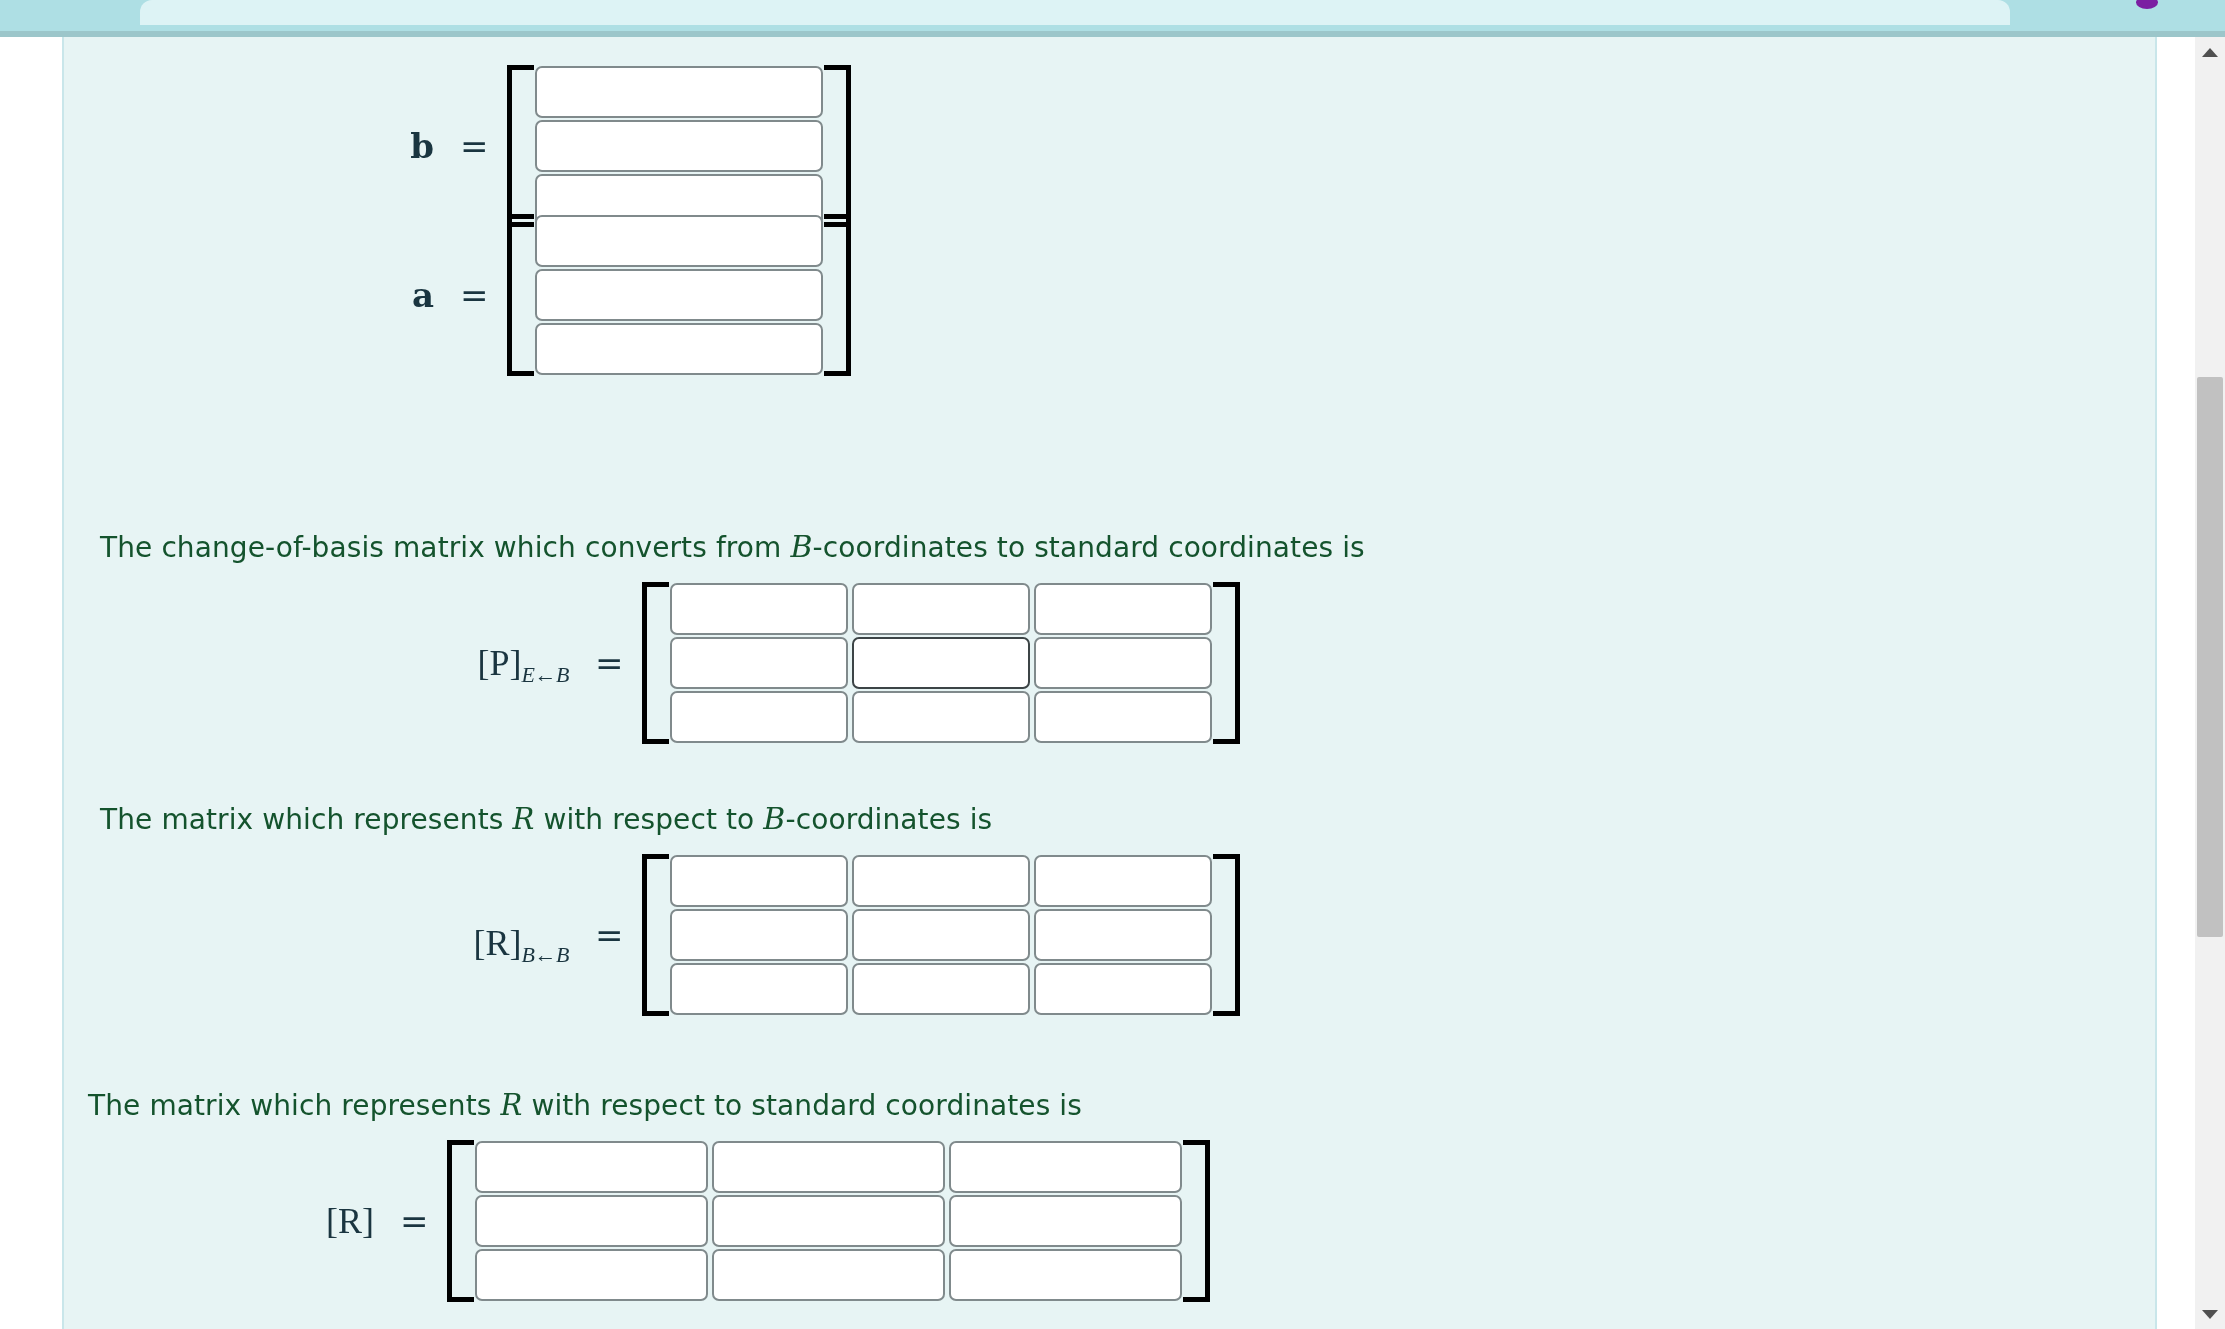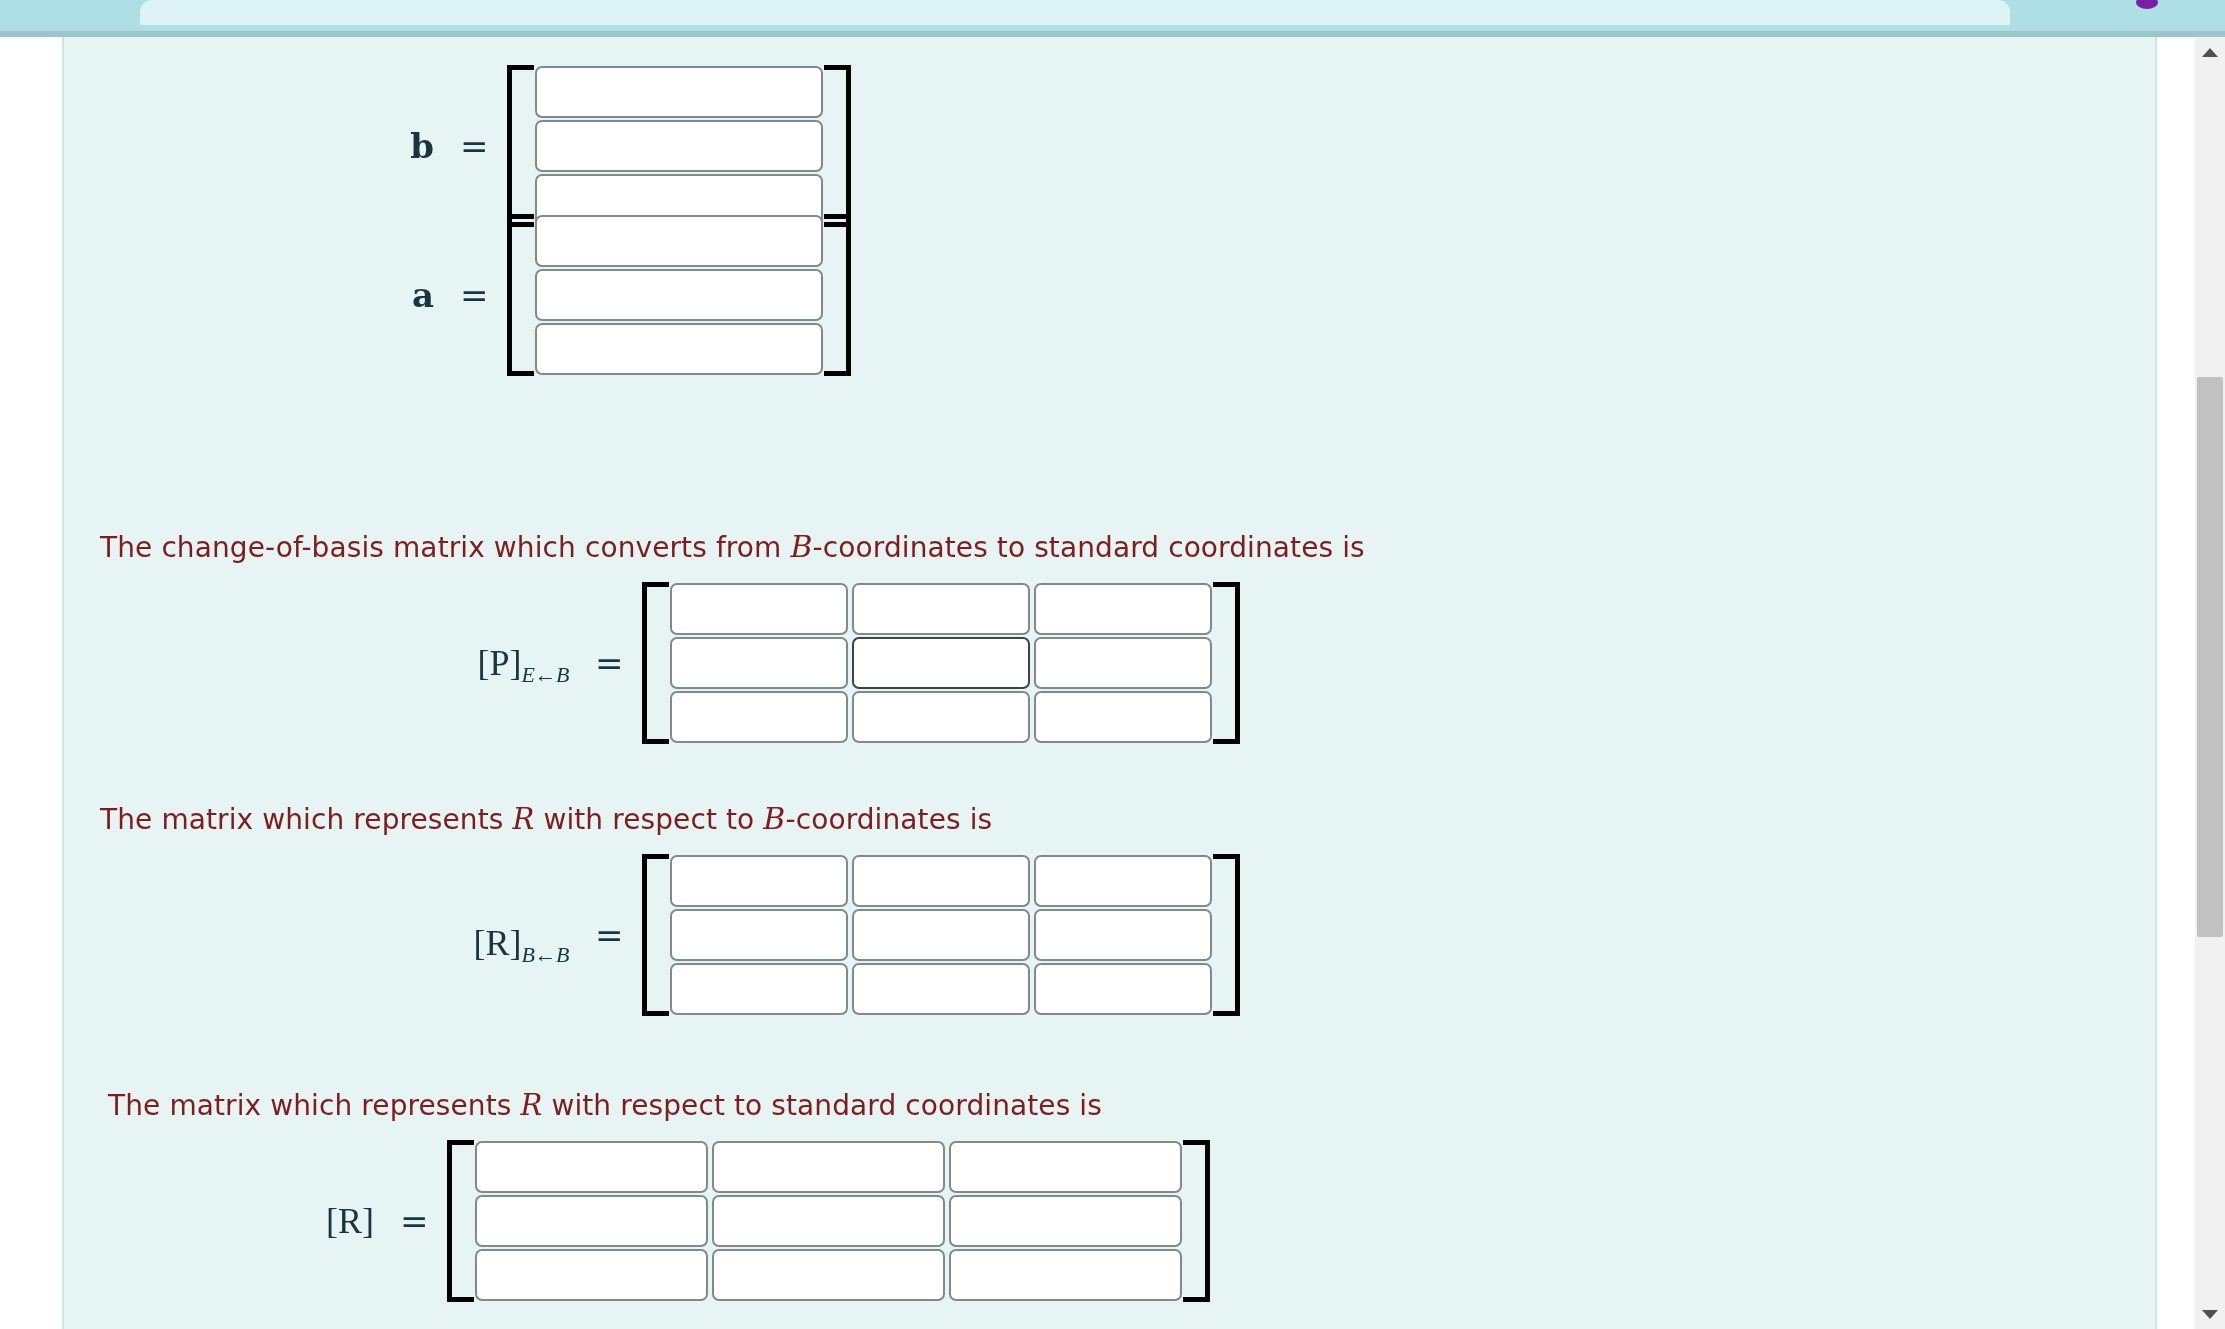--- a/index.html
+++ b/index.html
@@ -42,21 +42,21 @@
     width: 2095px; height: 1292px;
     background: #e7f4f4;
     border-left: 2px solid #c9e6ea;
     border-right: 2px solid #c9e6ea;
     overflow: hidden;
   }
 
   
   .prose {
     position: absolute;
-    color: #7f1d1d;
+    color: #14532d;
     font-size: 28px;
     font-family: "DejaVu Sans", sans-serif;
     white-space: nowrap;
     letter-spacing: .1px;
   }
   .mathit {
     font-family: "DejaVu Serif", serif;
     font-style: italic;
     font-size: 29px;
   }
@@ -240,21 +240,21 @@
             <input class="cell w-mat" value="" style="">
           </div>
           <div class="mrow">
             <input class="cell w-mat" value="" style="">
             <input class="cell w-mat" value="" style="">
             <input class="cell w-mat" value="" style="">
           </div>
         </div>
       </div>
 
-      <div class="prose" style="left:44px; top:1051px;">
+      <div class="prose" style="left:24px; top:1051px;">
         <span>The matrix which represents </span><span class="mathit">R</span><span> with respect to standard coordinates is</span>
       </div>
 
       <div class="eqrow" style="left:150px; top:1103px;">
         <div class="eqlabel lbl-mat" style="width:160px;">
           <span class="brk">[R]</span><span class="lbl-sub"></span>
         </div>
         <div class="eqsign">=</div>
         <div class="matrix">
           <div class="mrow">

